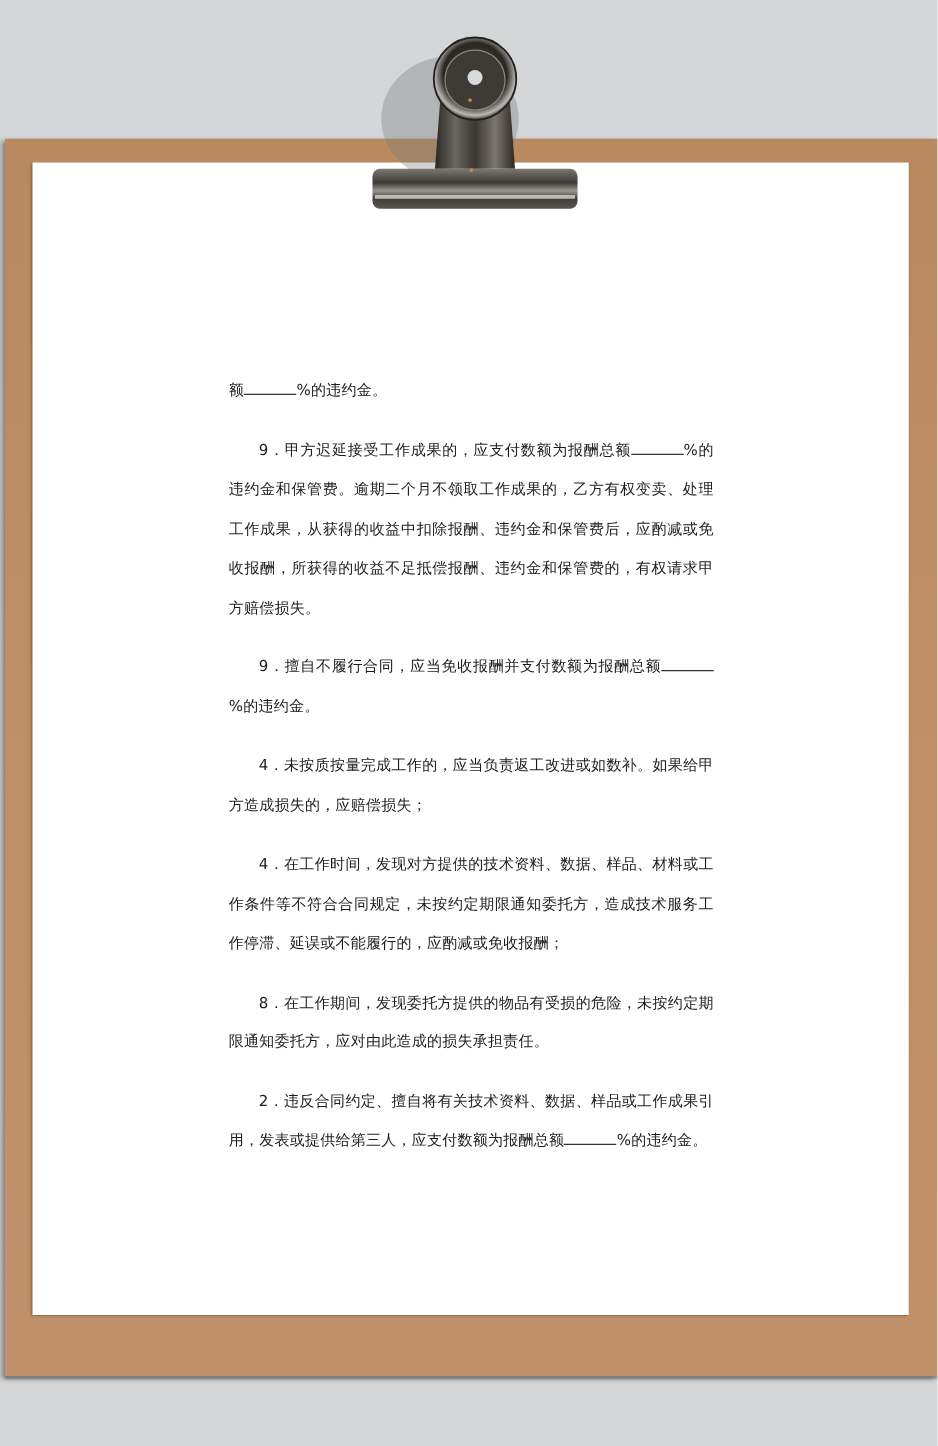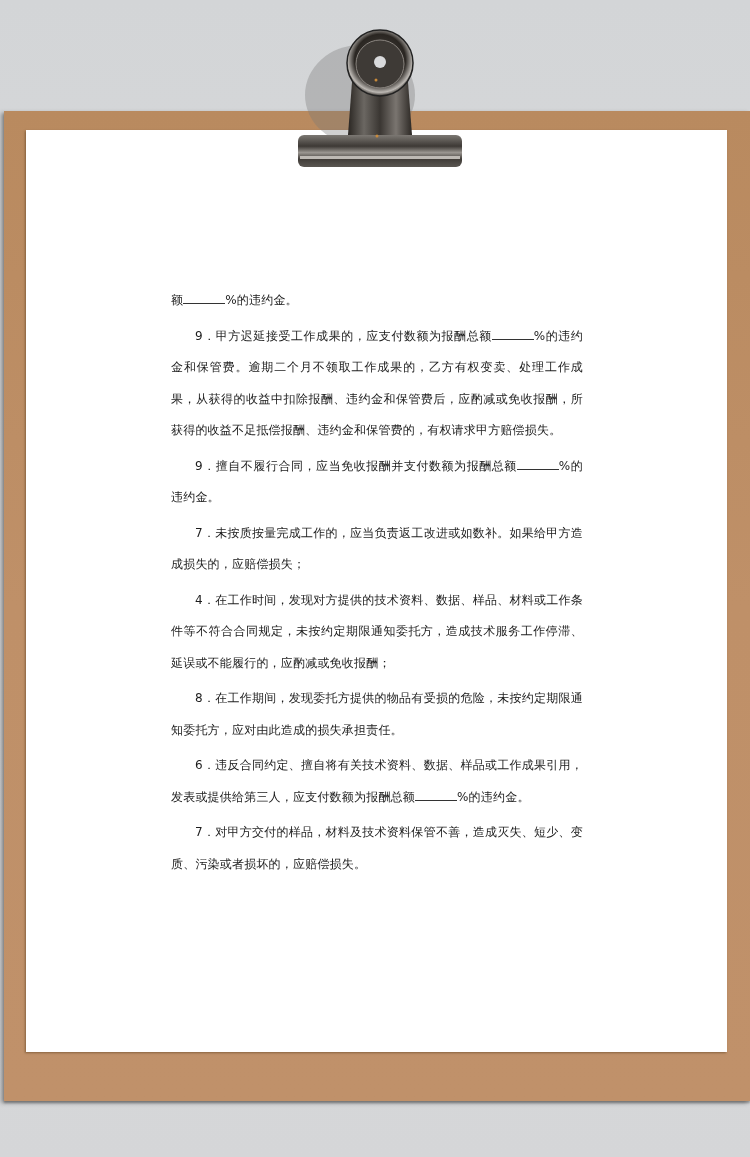--- a/index.html
+++ b/index.html
@@ -16,21 +16,21 @@
     .paper {
       position: absolute; left: 26px; top: 130px; width: 701px; height: 922px;
       background: #ffffff;
       box-shadow: -1px 1px 2px rgba(90,60,30,0.55);
     }
     .doc {
       position: absolute; left: 167px; top: 281px; width: 420px;
       font-size: 12px; line-height: 31.5px; color: #1c1c1c;
       letter-spacing: 0.2px;
     }
-    .doc p { margin: 4px; text-align: justify; text-align-last: left; }
+    .doc p { margin: 16px; text-align: justify; text-align-last: left; }
     .indent { text-indent: 24px; }
     .blank { display: inline-block; border-bottom: 1px solid #333; height: 12px; vertical-align: baseline; }
     .b5 { width: 42px; }
     .b10 { width: 74px; }
     
     .clip { position: absolute; left: 0; top: 0; width: 750px; height: 200px; pointer-events: none; }
   </style>
 </head>
 <body>
 
@@ -72,18 +72,17 @@
 
   <rect x="298" y="135" width="164" height="32" rx="6" fill="url(#bar)"></rect>
   <rect x="300" y="156" width="160" height="3" fill="#bdb9b4"></rect>
   <circle cx="377" cy="136" r="1.5" fill="#c98a3a"></circle>
 </svg>
 
 <div class="doc">
   <p><span>额</span><span class="blank b5"></span><span>%的违约金。</span></p>
   <p class="indent"><span>9．甲方迟延接受工作成果的，应支付数额为报酬总额</span><span class="blank b5"></span><span>%的违约金和保管费。逾期二个月不领取工作成果的，乙方有权变卖、处理工作成果，从获得的收益中扣除报酬、违约金和保管费后，应酌减或免收报酬，所获得的收益不足抵偿报酬、违约金和保管费的，有权请求甲方赔偿损失。</span></p>
   <p class="indent"><span>9．擅自不履行合同，应当免收报酬并支付数额为报酬总额</span><span class="blank b5"></span><span>%的违约金。</span></p>
-  <p class="indent">7．未按质按量完成工作的，应当负责返工改进或如数补。如果给甲方造成损失的，应赔偿损失；</p>
+  <p class="indent">4．未按质按量完成工作的，应当负责返工改进或如数补。如果给甲方造成损失的，应赔偿损失；</p>
   <p class="indent">4．在工作时间，发现对方提供的技术资料、数据、样品、材料或工作条件等不符合合同规定，未按约定期限通知委托方，造成技术服务工作停滞、延误或不能履行的，应酌减或免收报酬；</p>
   <p class="indent">8．在工作期间，发现委托方提供的物品有受损的危险，未按约定期限通知委托方，应对由此造成的损失承担责任。</p>
-  <p class="indent"><span>6．违反合同约定、擅自将有关技术资料、数据、样品或工作成果引用，发表或提供给第三人，应支付数额为报酬总额</span><span class="blank b5"></span><span>%的违约金。</span></p>
-  <p class="indent">7．对甲方交付的样品，材料及技术资料保管不善，造成灭失、短少、变质、污染或者损坏的，应赔偿损失。</p>
+  <p class="indent"><span>2．违反合同约定、擅自将有关技术资料、数据、样品或工作成果引用，发表或提供给第三人，应支付数额为报酬总额</span><span class="blank b5"></span><span>%的违约金。</span></p>
 </div>
 
 </body></html>

